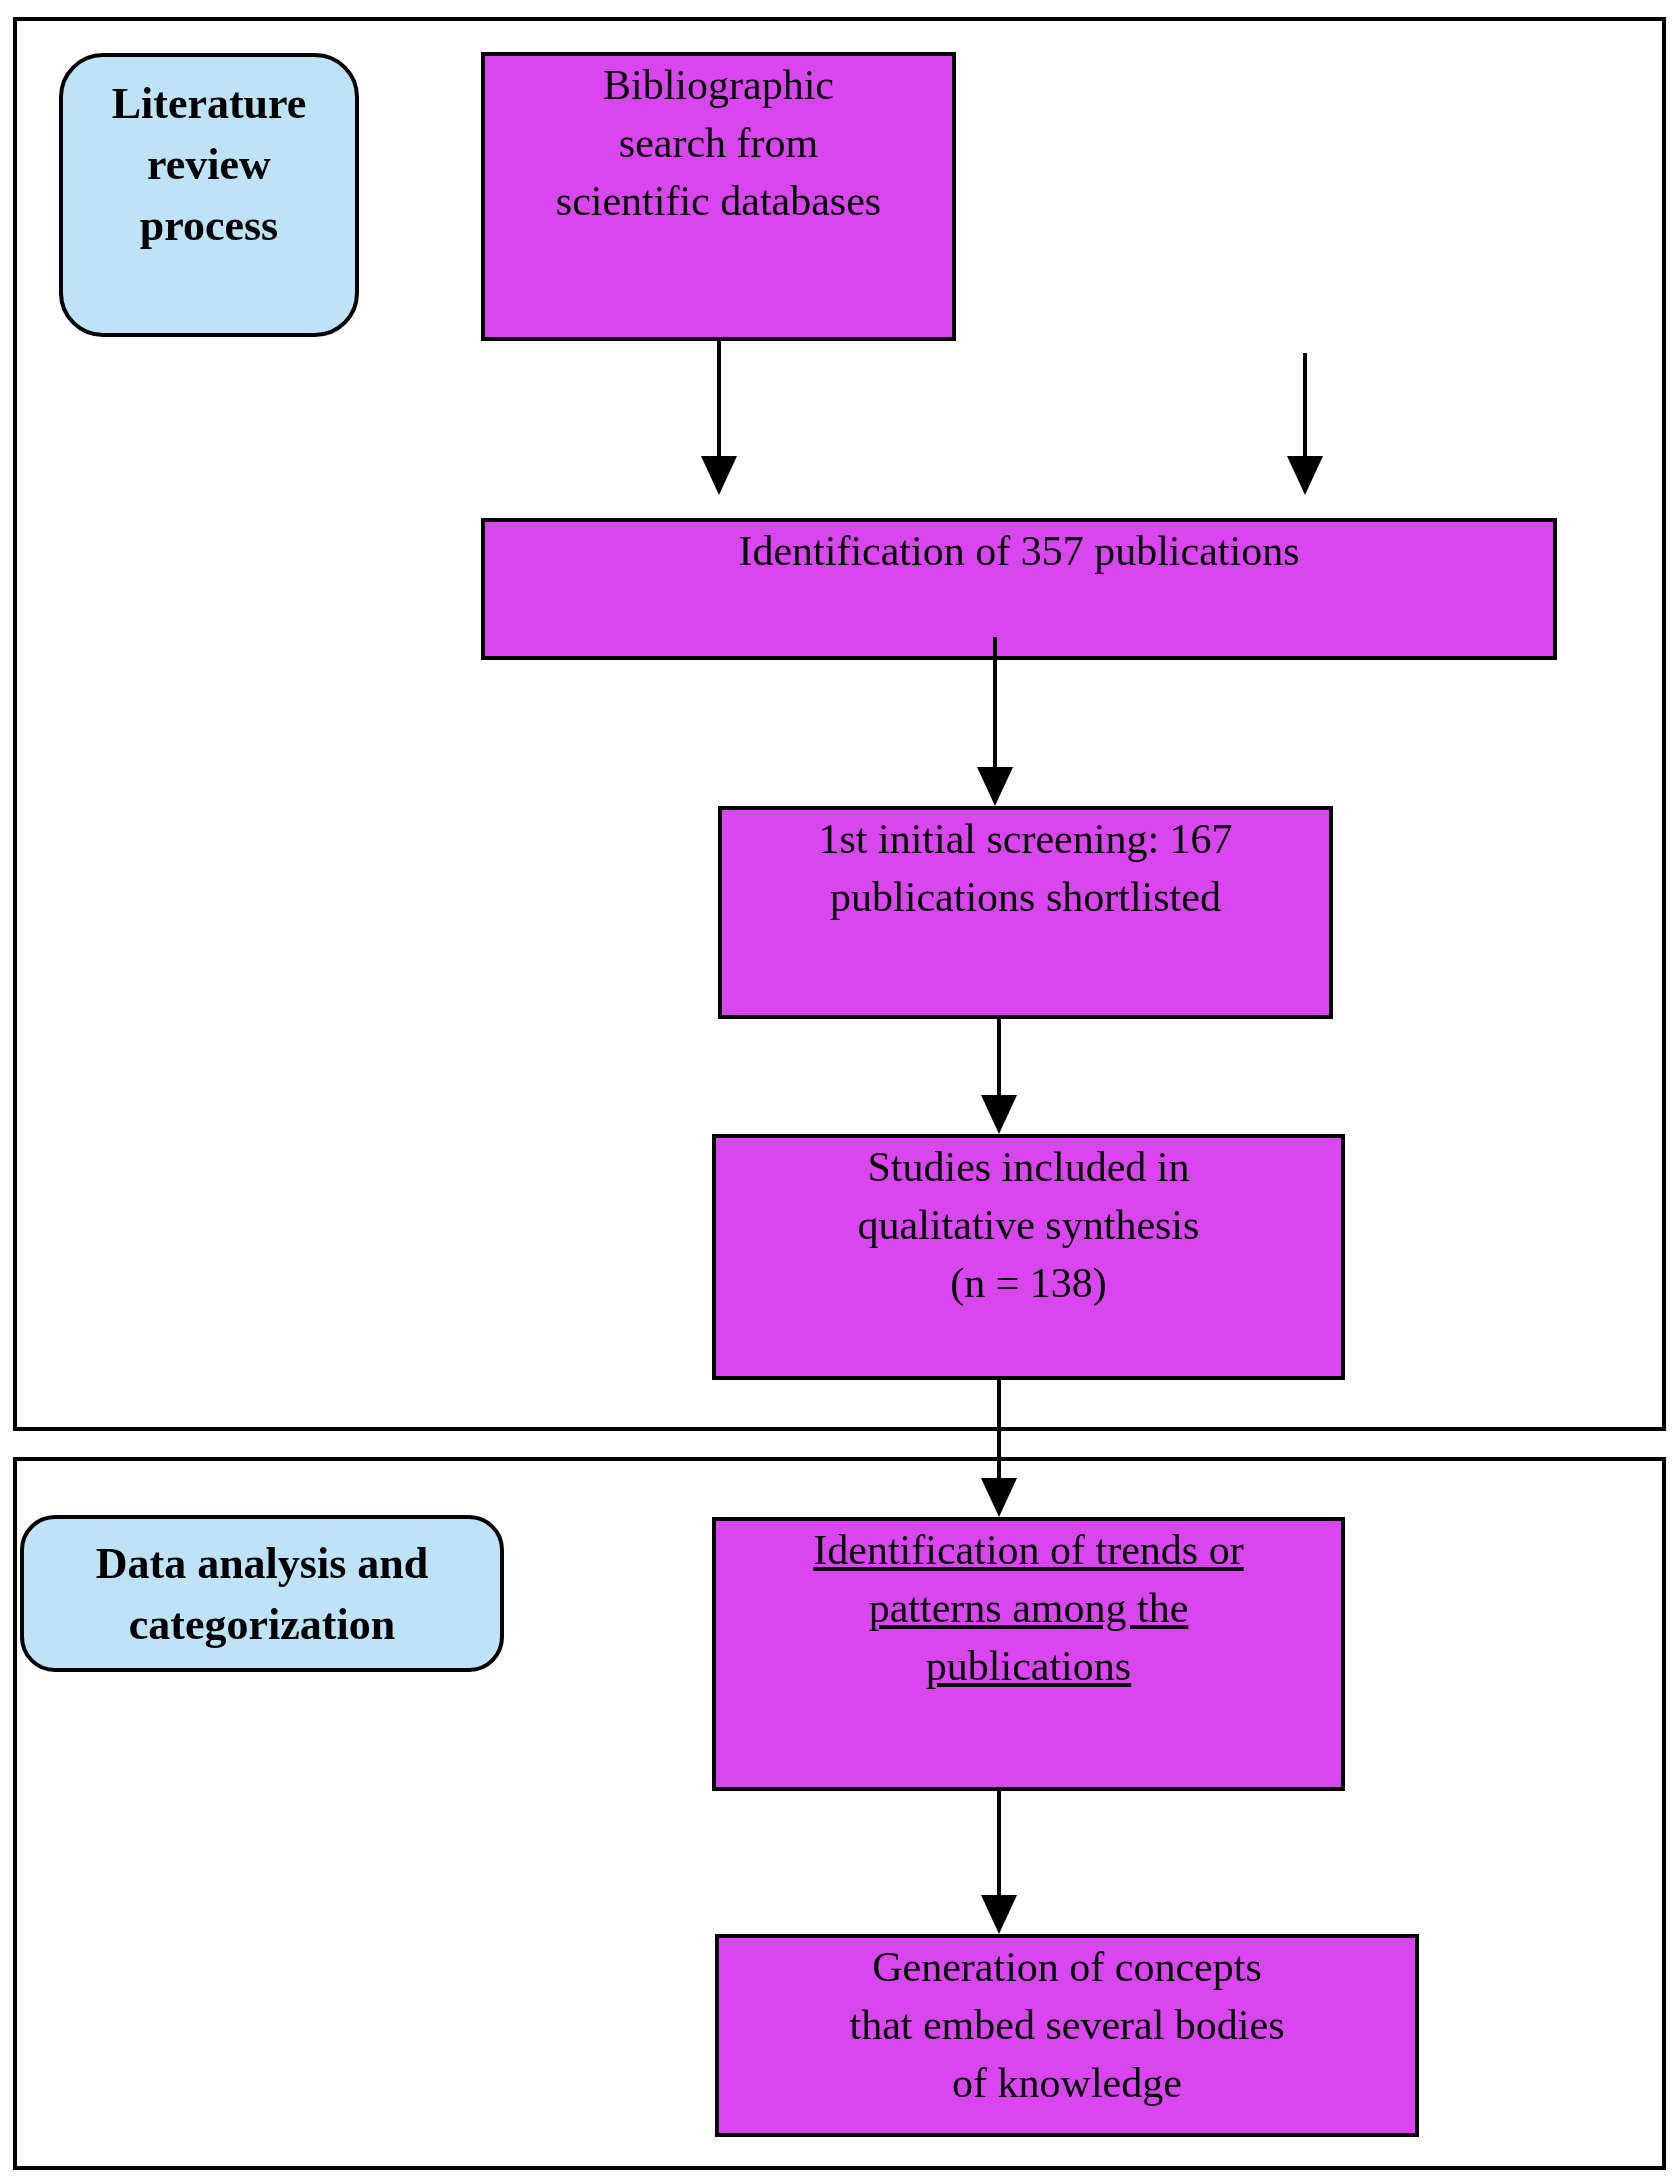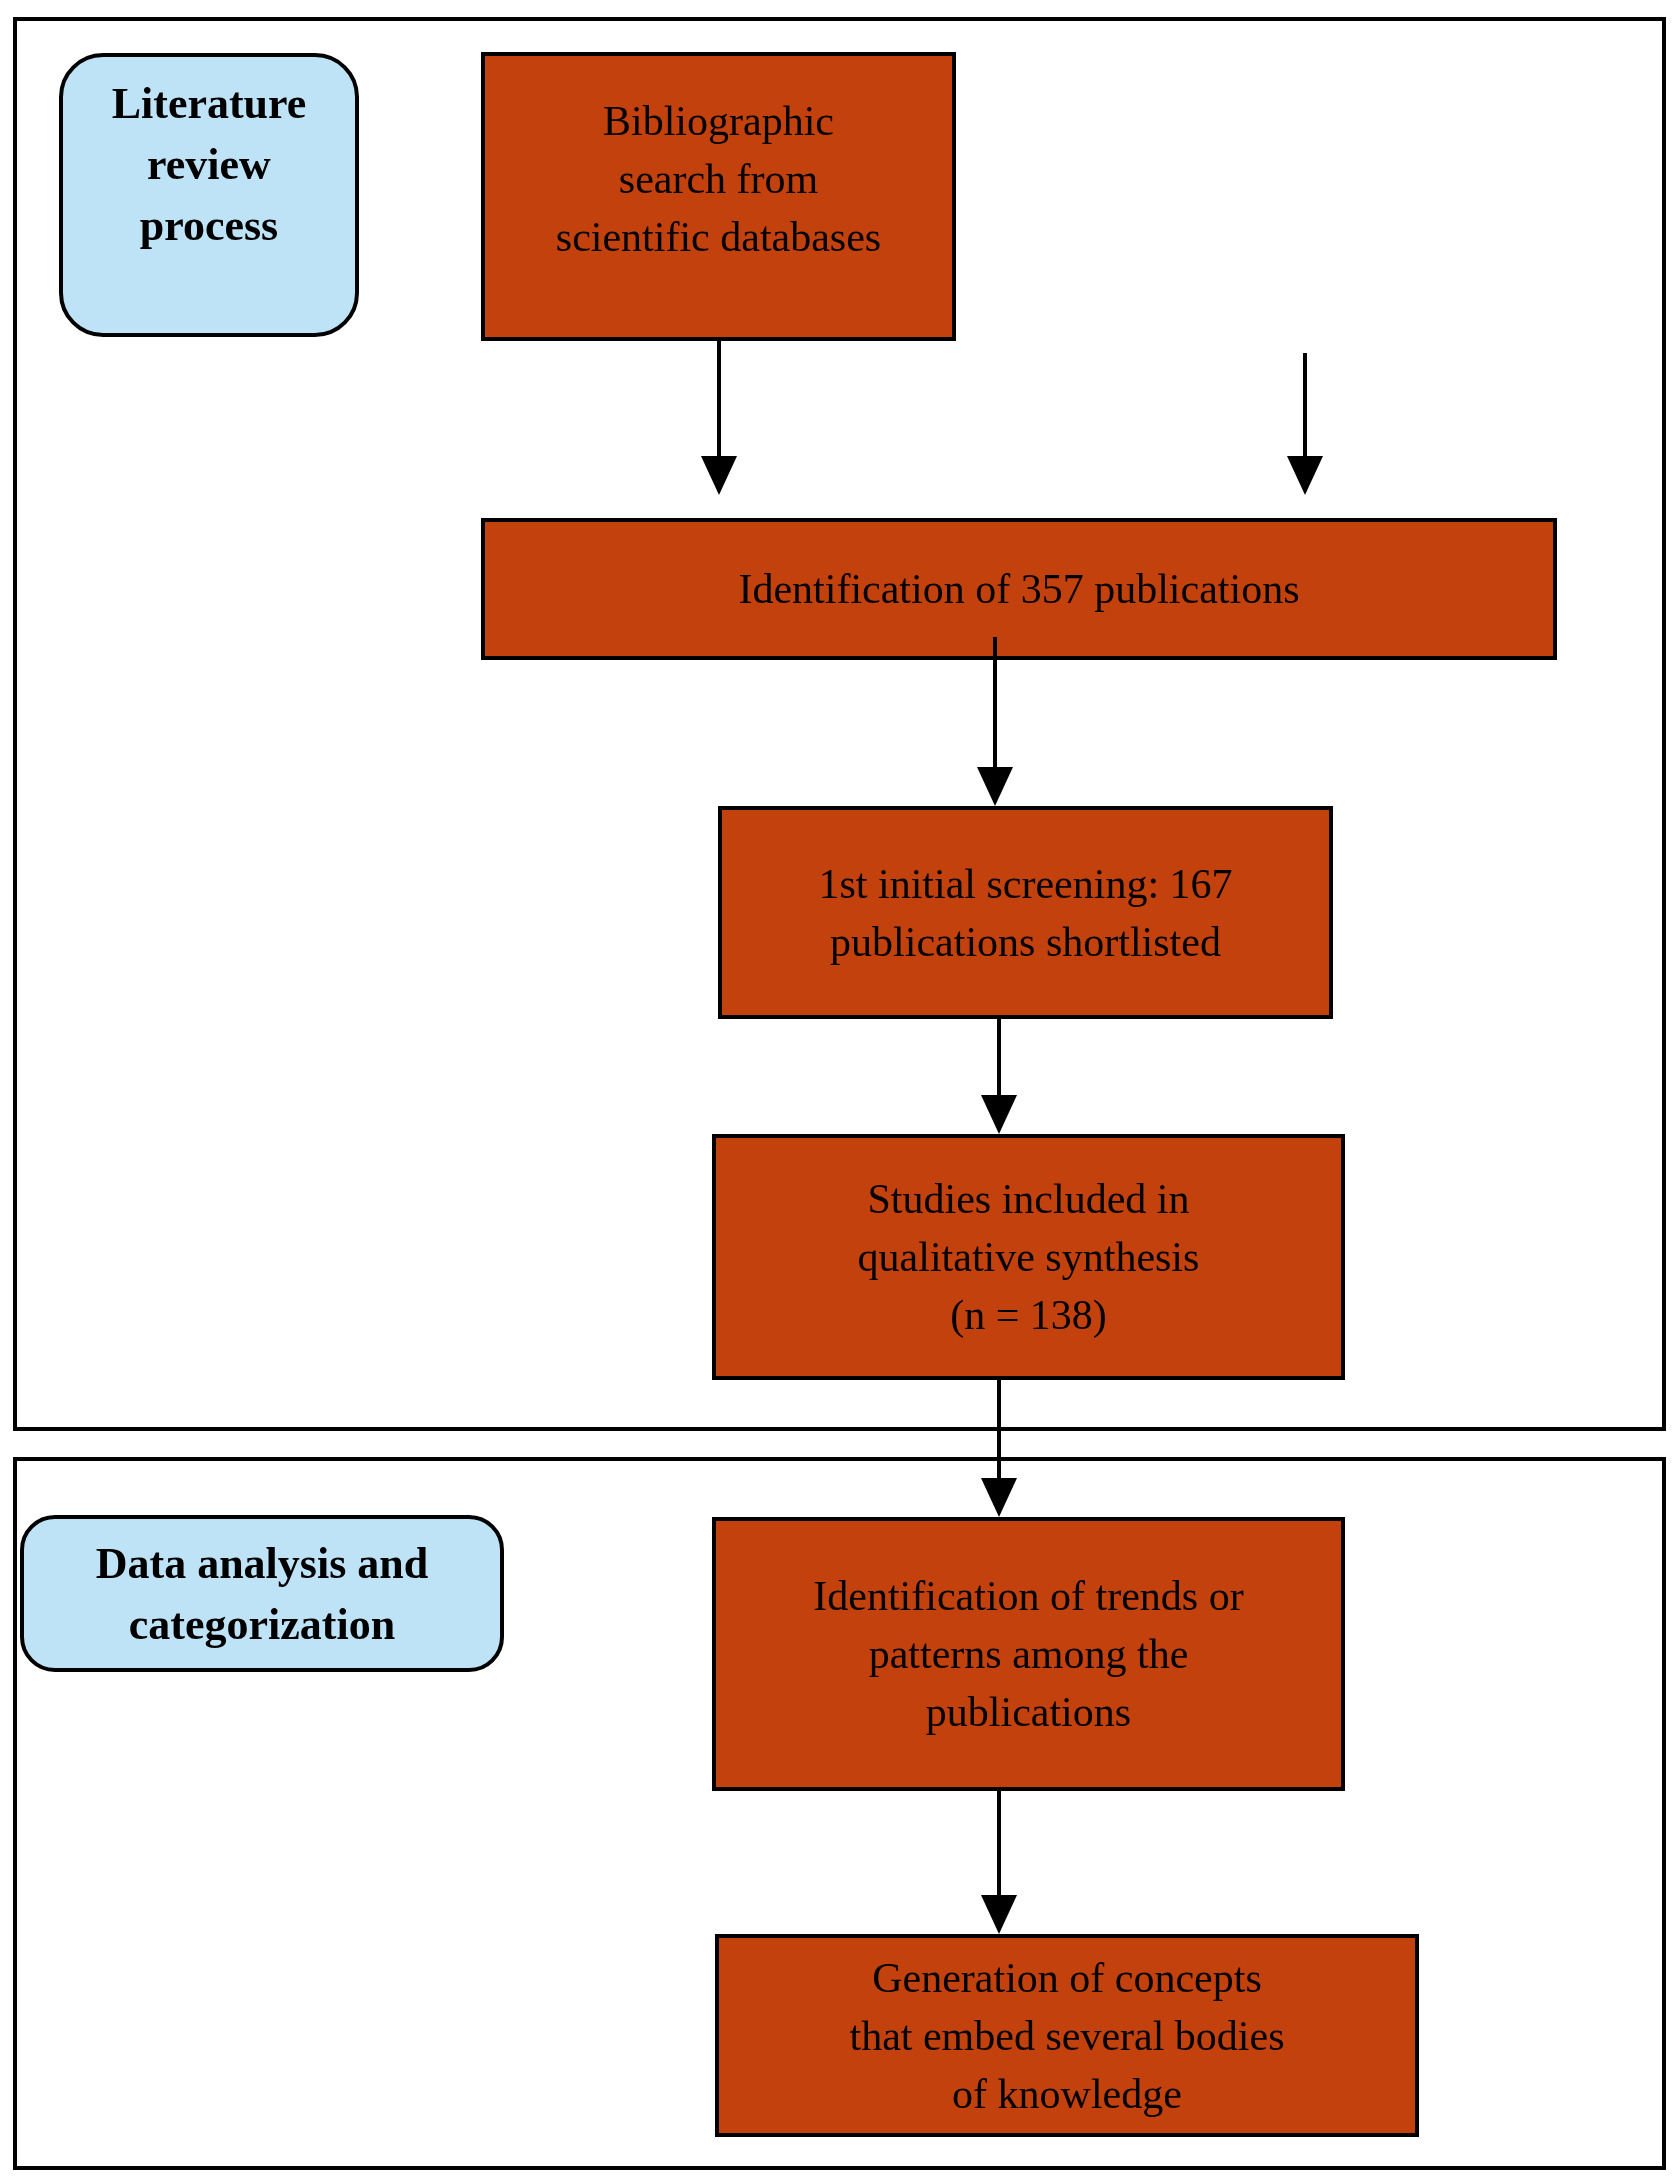--- a/index.html
+++ b/index.html
@@ -15,22 +15,22 @@
     border:4.9px solid #000;
     background:transparent;
     z-index:0;
   }
   .sec1{left:13.4px;top:17px;width:1645px;height:1406px;}
   .sec2{left:13.4px;top:1457px;width:1645px;height:705px;}
 
   .fbox{
     position:absolute;
     border:4.2px solid #000;
-    background:#c2410c;
-    display:flex;align-items:center;justify-content:center;
+    background:#d946ef;
+    display:flex;justify-content:center;
     text-align:center;
     z-index:1;
     box-sizing:border-box;
   }
   .label-box{
     position:absolute;
     border:4.2px solid #000;
     display:flex;align-items:center;justify-content:center;
     text-align:center;
     font-weight:bold;
@@ -47,21 +47,21 @@
     line-height:61px;
   }
   .b1{left:59px;top:53px;width:300px;height:284px;border-radius:44px;padding-bottom:61px;}
   .b2{left:20px;top:1515px;width:484px;height:157px;border-radius:35px;}
 
   .boxA{left:481px;top:52px;width:475px;height:289px;padding-bottom:36px;}
   .boxB{left:1067px;top:68px;width:478px;height:284px;}
   .boxWide{left:481px;top:518px;width:1076px;height:142px;}
   .boxScreen{left:718px;top:806px;width:615px;height:213px;}
   .boxSynth{left:712px;top:1134px;width:633px;height:246px;}
-  .boxTrends{left:712px;top:1517px;width:633px;height:274px;}
+  .boxTrends{left:712px;top:1517px;width:633px;height:274px;text-decoration:underline;}
   .boxGen{left:715px;top:1934px;width:704px;height:203px;}
 
   .arrow{
     position:absolute;
     width:36px;
     display:flex;flex-direction:column;align-items:center;
     z-index:2;
   }
   .arrow .shaft{width:4.9px;background:#000;flex:1;}
   .arrow .head{

